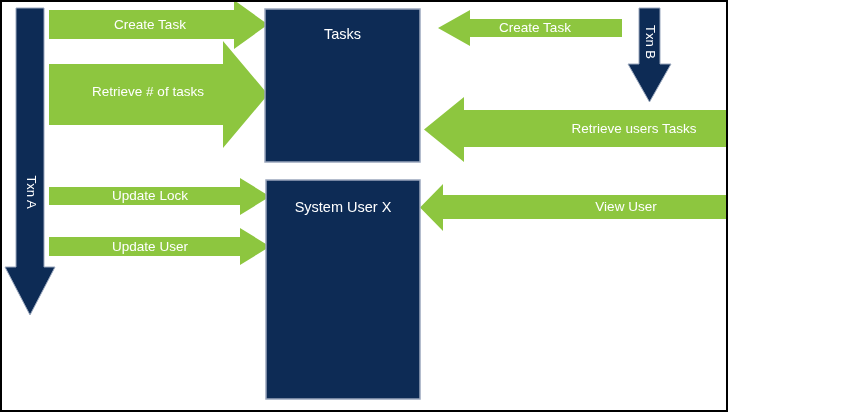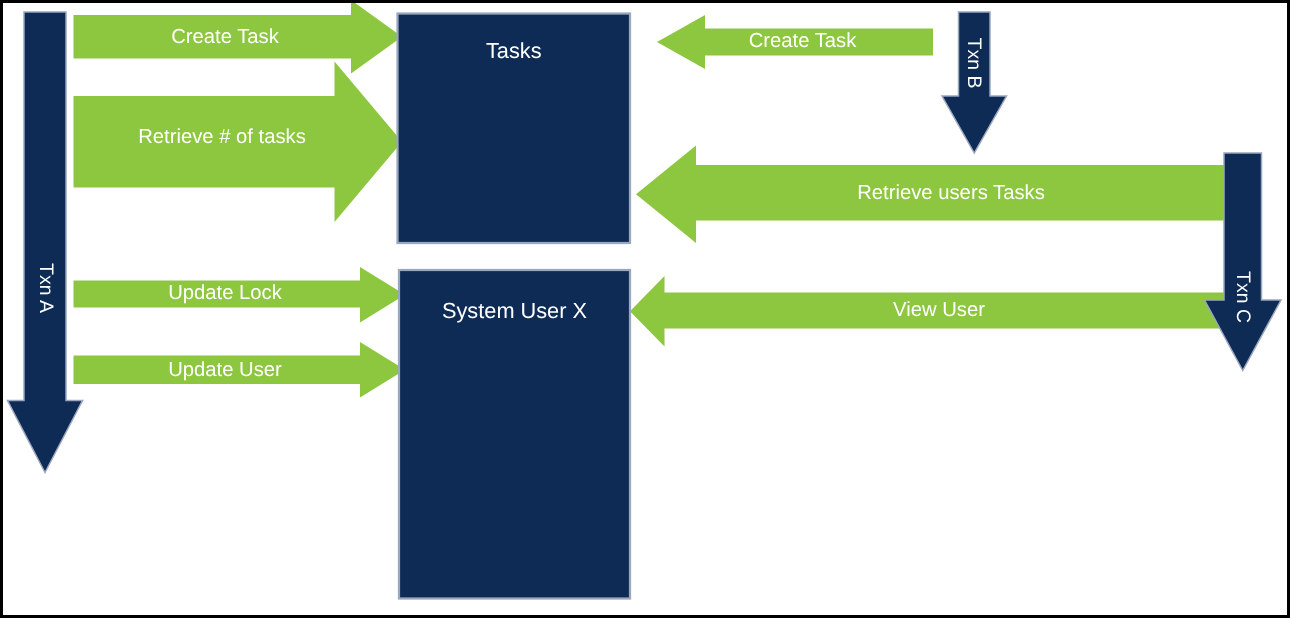--- a/index.html
+++ b/index.html
@@ -2,21 +2,21 @@
 <html><head>
 <meta charset="utf-8">
 <style>
   html, body {
     margin: 0;
     padding: 0;
     background: #ffffff;
   }
   #canvas {
     position: relative;
-    width: 860px;
+    width: 728px;
     height: 412px;
     background: #ffffff;
     box-sizing: border-box;
     border: 2px solid #000000;
     overflow: hidden;
     font-family: "Liberation Sans", sans-serif;
   }
   #diagram-svg {
     position: absolute;
     left: 0;

